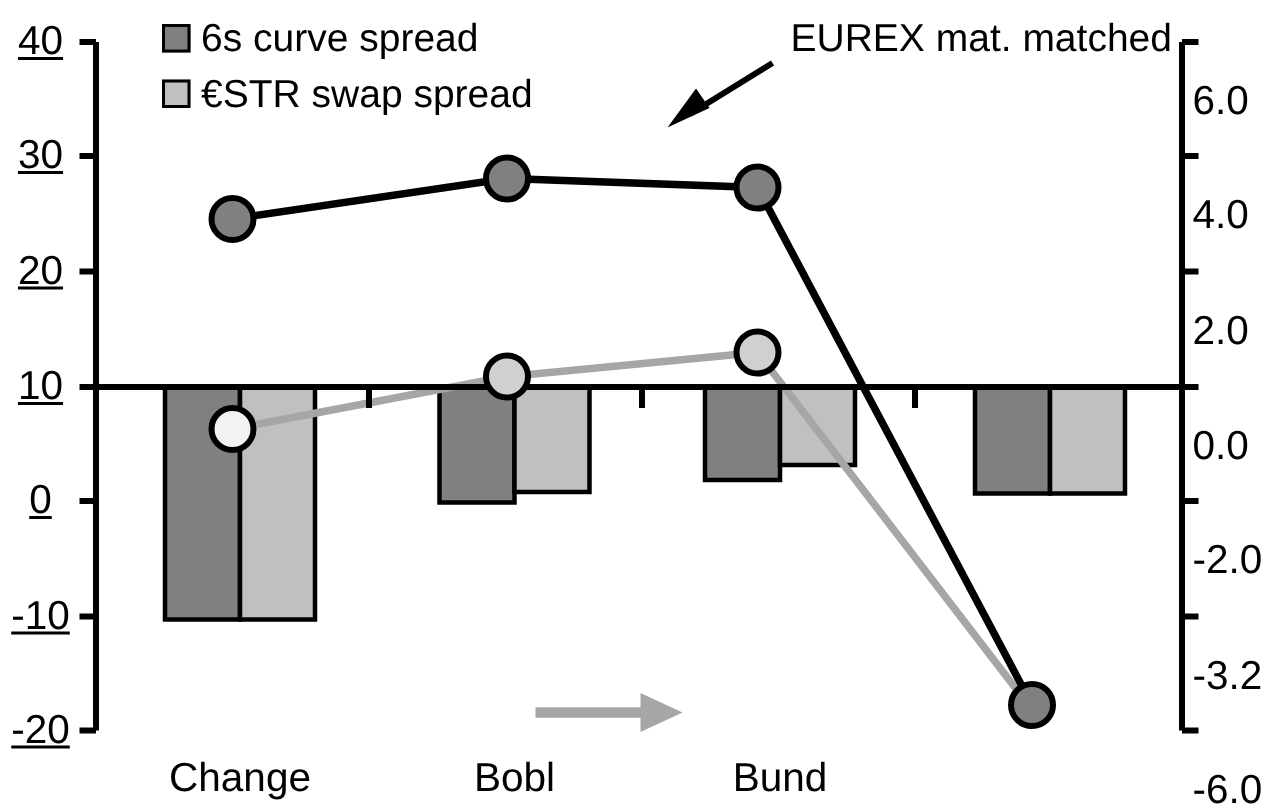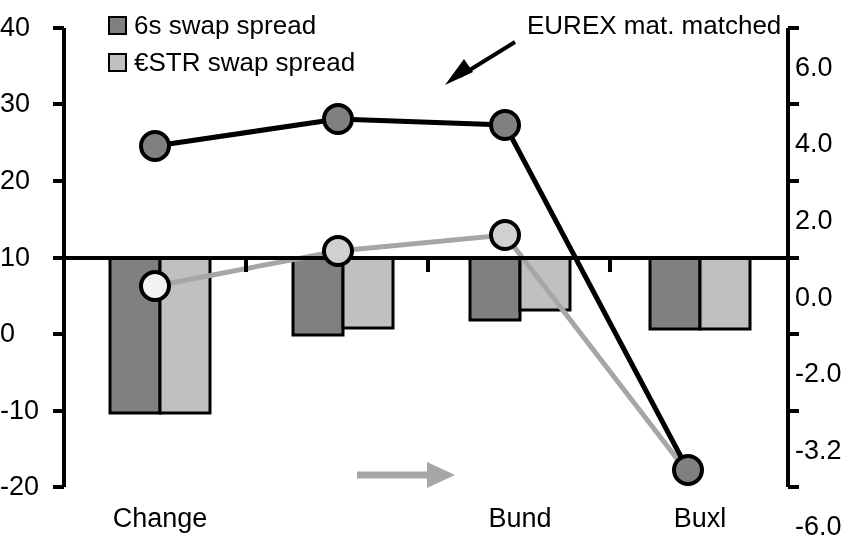--- a/index.html
+++ b/index.html
@@ -27,23 +27,24 @@
     height: 539px;
   }
   .tick-label {
     position: absolute;
     font-size: 27px;
     line-height: 27px;
     color: #000000;
     white-space: nowrap;
   }
   .tick-label.left {
-    text-align: left;
+    text-align: center;
     width: 54px;
     left: 0px;
+    text-decoration: underline;
   }
   .tick-label.right {
     text-align: left;
     left: 795px;
     margin-top: 40px;
   }
   .cat-label {
     position: absolute;
     font-size: 27px;
     line-height: 27px;
@@ -161,26 +162,26 @@
 
   <div class="tick-label right" style="top:14px;">6.0</div>
   <div class="tick-label right" style="top:90px;">4.0</div>
   <div class="tick-label right" style="top:167px;">2.0</div>
   <div class="tick-label right" style="top:244px;">0.0</div>
   <div class="tick-label right" style="top:320px;">-2.0</div>
   <div class="tick-label right" style="top:397px;">-3.2</div>
   <div class="tick-label right" style="top:473px;">-6.0</div>
 
   <div class="cat-label" style="left:85px;  top:505px; width:150px;">Change</div>
+  <div class="cat-label" style="left:268px; top:505px; width:150px;">Bobl</div>
   <div class="cat-label" style="left:445px; top:505px; width:150px;">Bund</div>
-  <div class="cat-label" style="left:625px; top:505px; width:150px;">Buxl</div>
 
   <div class="legend-entry" style="left:108px; top:12px;">
     <span class="legend-swatch" style="background:#808080;"></span>
-    <span>6s swap spread</span>
+    <span>6s curve spread</span>
   </div>
   <div class="legend-entry" style="left:108px; top:49px;">
     <span class="legend-swatch" style="background:#c0c0c0;"></span>
     <span>€STR swap spread</span>
   </div>
 
   <div class="annot" style="left:527px; top:10px;">EUREX mat. matched</div>
 
 
 </div>

